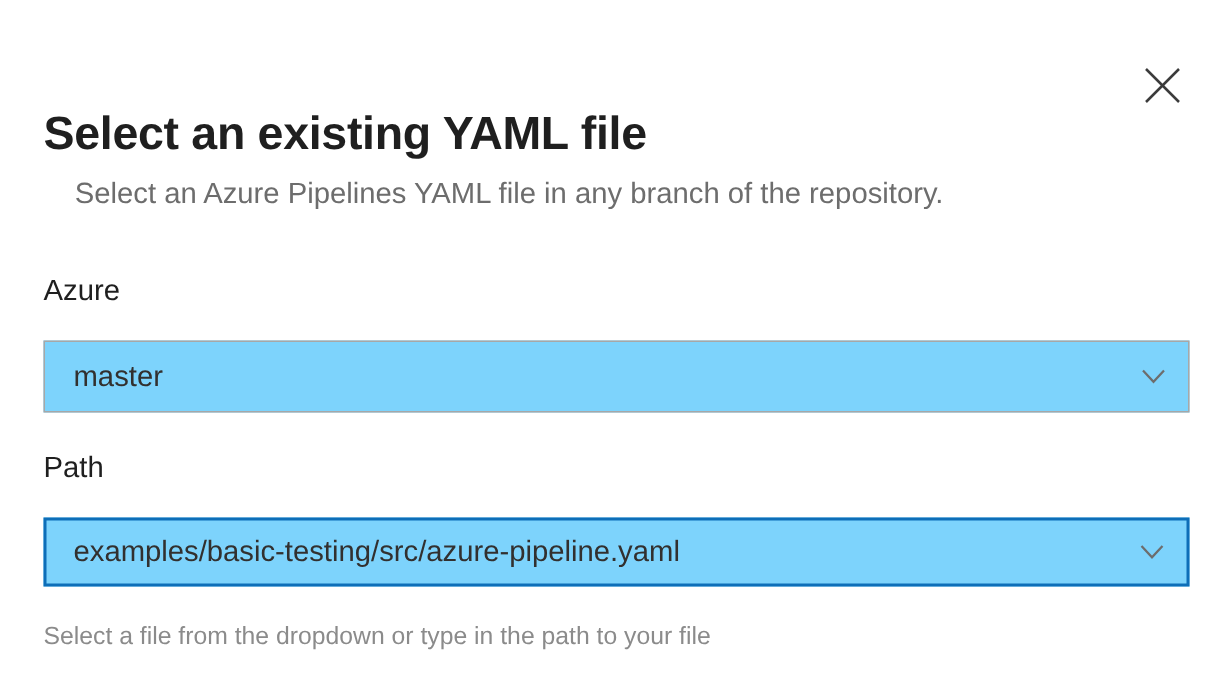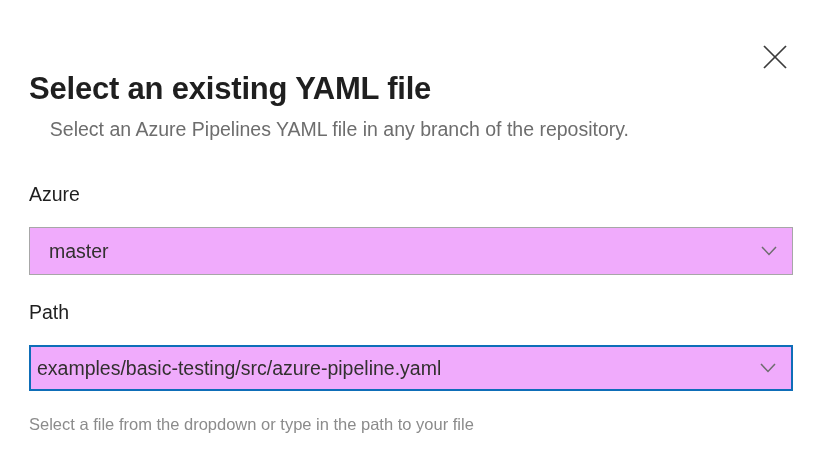--- a/index.html
+++ b/index.html
@@ -84,21 +84,21 @@
     font-weight: 400;
     display: block;
     margin: 0 0 20px 0;
   }
 
   .combo {
     position: relative;
     box-sizing: border-box;
     width: 764px;
     height: 48px;
-    background: #f0abfc;
+    background: #7dd3fc;
     border: 1px solid #a7a7a7;
     display: flex;
     align-items: center;
     cursor: text;
   }
   .combo.focused {
     border: 2px solid #0e6eb8;
     height: 46px;
   }
   .combo-value {
@@ -108,21 +108,21 @@
     padding-left: 19px;
     flex: 1;
     white-space: nowrap;
     overflow: hidden;
     text-overflow: ellipsis;
     border: none;
     outline: none;
     background: transparent;
     font-family: inherit;
   }
-  .combo.focused .combo-value { padding-left: 6px; }
+  .combo.focused .combo-value { padding-left: 18px; }
 
   .chevron-btn {
     width: 46px;
     height: 100%;
     display: flex;
     align-items: center;
     justify-content: center;
     cursor: pointer;
     flex: 0 0 auto;
     background: transparent;

